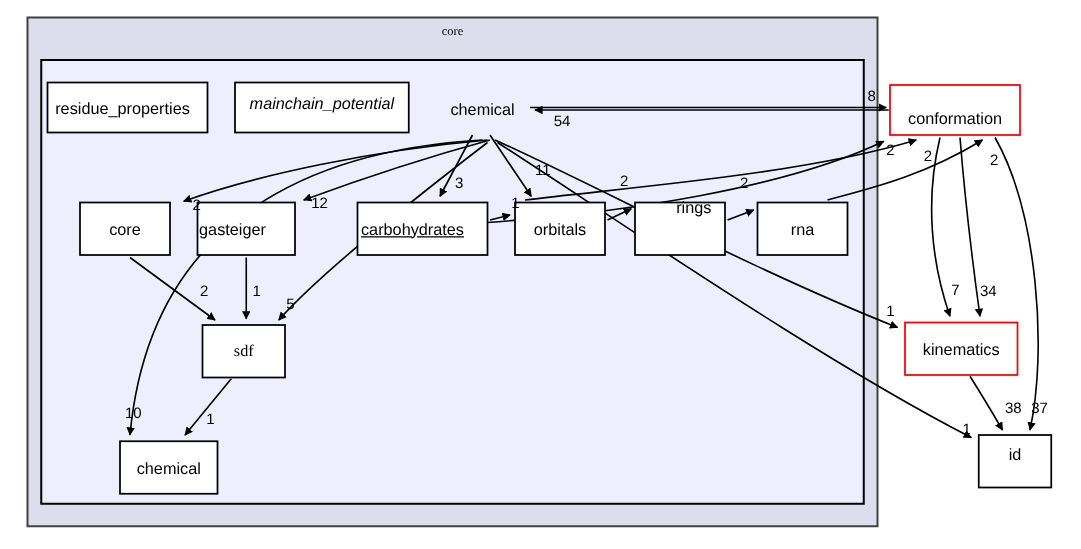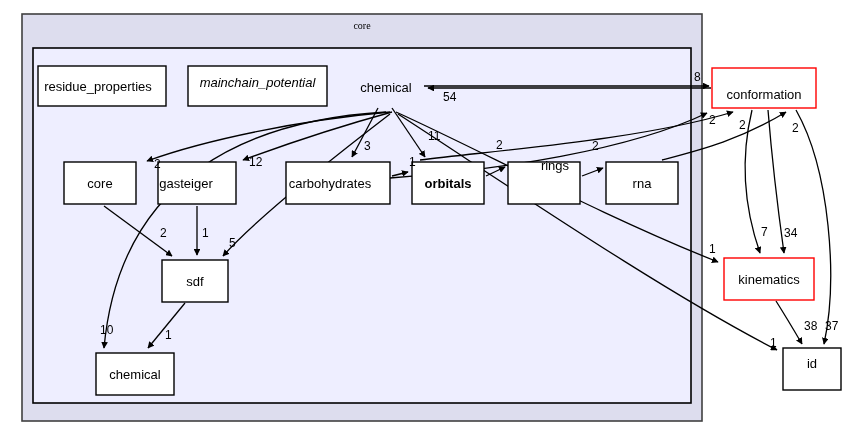--- a/index.html
+++ b/index.html
@@ -95,22 +95,22 @@
       </g>
   </svg>
   <div id="labels">
       <div class="clustertitle" style="left: 22px; top: 20px; width: 680px;">core</div>
       <div class="nodetext" style="left: 38px; top: 66px; width: 120px; height: 40px;">residue_properties</div>
       <div class="nodetext" style="left: 188px; top: 66px; width: 139px; height: 33px; font-style: italic;">mainchain_potential</div>
       <div class="nodetext" style="left: 352px; top: 77px; width: 68px; height: 20px;">chemical</div>
       <div class="nodetext" style="left: 712px; top: 68px; width: 104px; height: 52px;">conformation</div>
       <div class="nodetext" style="left: 64px; top: 162px; width: 72px; height: 42px;">core</div>
       <div class="nodetext" style="left: 158px; top: 162px; width: 56px; height: 42px;">gasteiger</div>
-      <div class="nodetext" style="left: 286px; top: 162px; width: 88px; height: 42px;">carbohydrates</div>
-      <div class="nodetext" style="left: 412px; top: 162px; width: 72px; height: 42px; font-weight: bold;">orbitals</div>
+      <div class="nodetext" style="left: 286px; top: 162px; width: 88px; height: 42px; text-decoration: underline;">carbohydrates</div>
+      <div class="nodetext" style="left: 412px; top: 162px; width: 72px; height: 42px;">orbitals</div>
       <div class="nodetext" style="left: 508px; top: 144px; width: 94px; height: 42px; border-radius: 20px;">rings</div>
       <div class="nodetext" style="left: 606px; top: 162px; width: 72px; height: 42px;">rna</div>
-      <div class="nodetext" style="left: 162px; top: 260px; width: 66px; height: 42px;">sdf</div>
+      <div class="nodetext" style="left: 162px; top: 260px; width: 66px; height: 42px; font-family: Liberation Serif, serif;">sdf</div>
       <div class="nodetext" style="left: 724px; top: 258px; width: 90px; height: 42px;">kinematics</div>
       <div class="nodetext" style="left: 96px; top: 353px; width: 78px; height: 42px;">chemical</div>
       <div class="nodetext" style="left: 783px; top: 348px; width: 58px; height: 30px;">id</div>
     </div>
 </div>
 
 </body></html>

